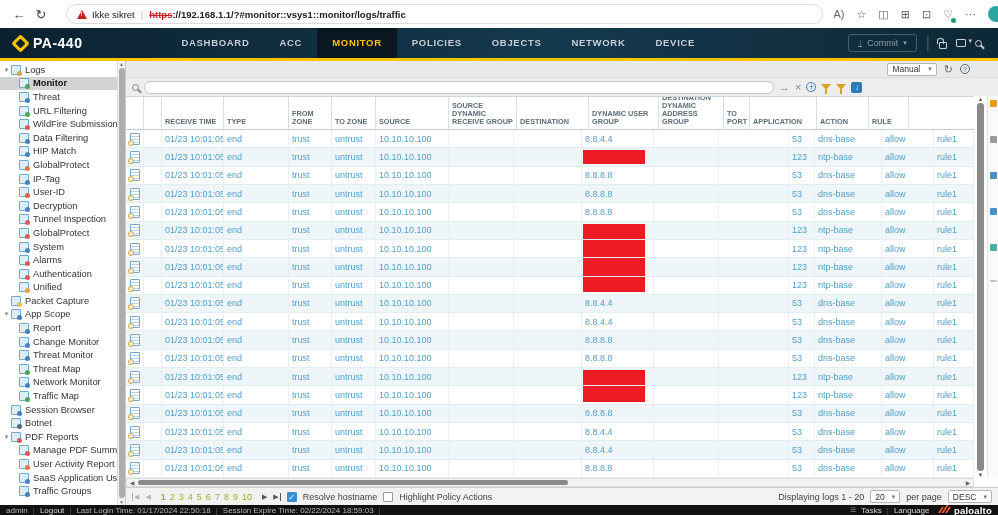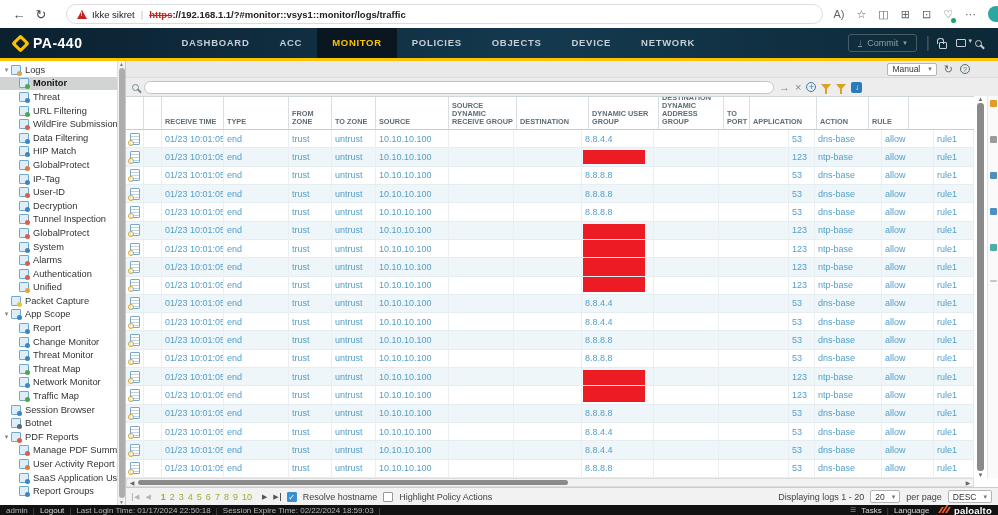--- a/index.html
+++ b/index.html
@@ -155,22 +155,22 @@
   <div class="brand">
     <span class="brandmark"></span>
     <span class="brandname">PA-440</span>
   </div>
   <div class="tabs">
       <div class="tab">DASHBOARD</div>
       <div class="tab">ACC</div>
       <div class="tab active">MONITOR</div>
       <div class="tab">POLICIES</div>
       <div class="tab">OBJECTS</div>
+      <div class="tab">NETWORK</div>
       <div class="tab">DEVICE</div>
-      <div class="tab">NETWORK</div>
     </div>
   <div class="navright">
     <div class="commitbtn">
       <span class="cdl">↓</span>
       <span>Commit</span>
       <span class="chev" style="color:#8f9ea6">▾</span>
     </div>
     <span class="navsep">|</span>
     <span class="lockic"></span>
     <span class="saveic"></span>
@@ -333,21 +333,21 @@
           <span class="tl">User Activity Report</span>
         </div>
         <div class="tree-item lvl1">
           <span style="width: 0px;"></span>
           <span class="ti" style="--a: #3d85c6;"></span>
           <span class="tl">SaaS Application Usage</span>
         </div>
         <div class="tree-item lvl1">
           <span style="width: 0px;"></span>
           <span class="ti" style="--a: #3d85c6;"></span>
-          <span class="tl">Report Groups</span>
+          <span class="tl">Traffic Groups</span>
         </div>
       </div>
     <div class="sscroll">
       <span>▲</span>
       <span class="sthumb"></span>
       <span>▼</span>
     </div>
   </aside>
 
   <div class="content">

